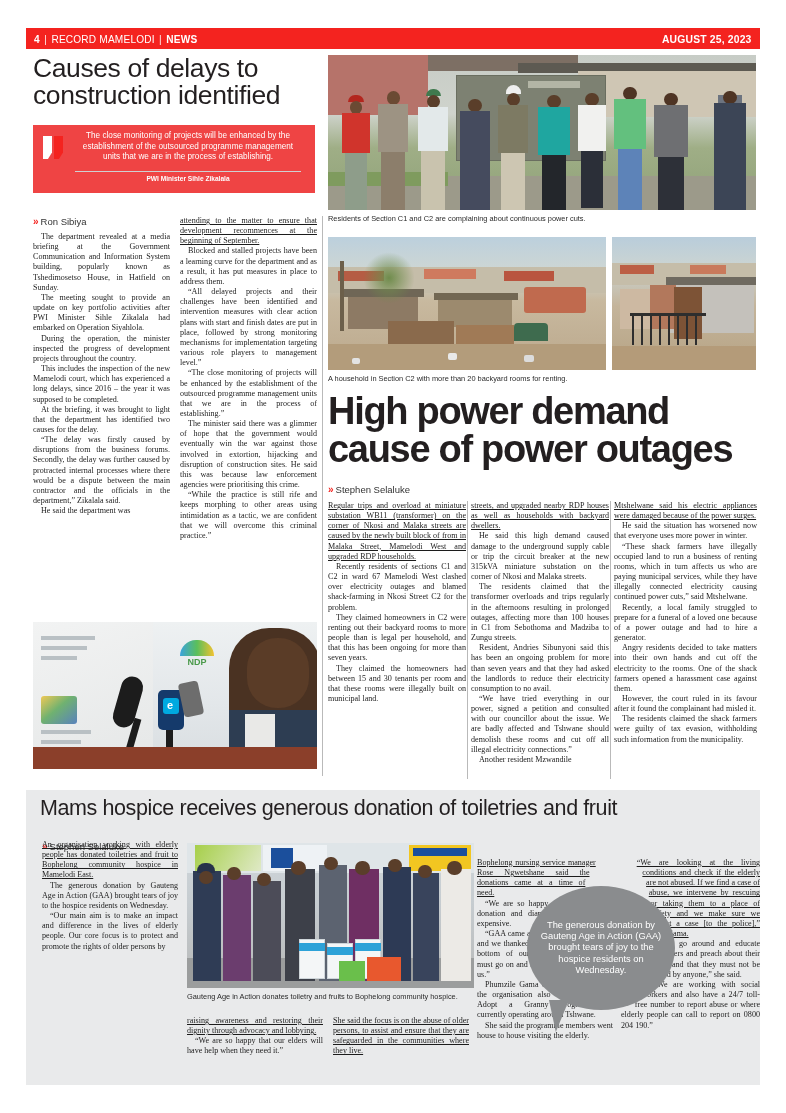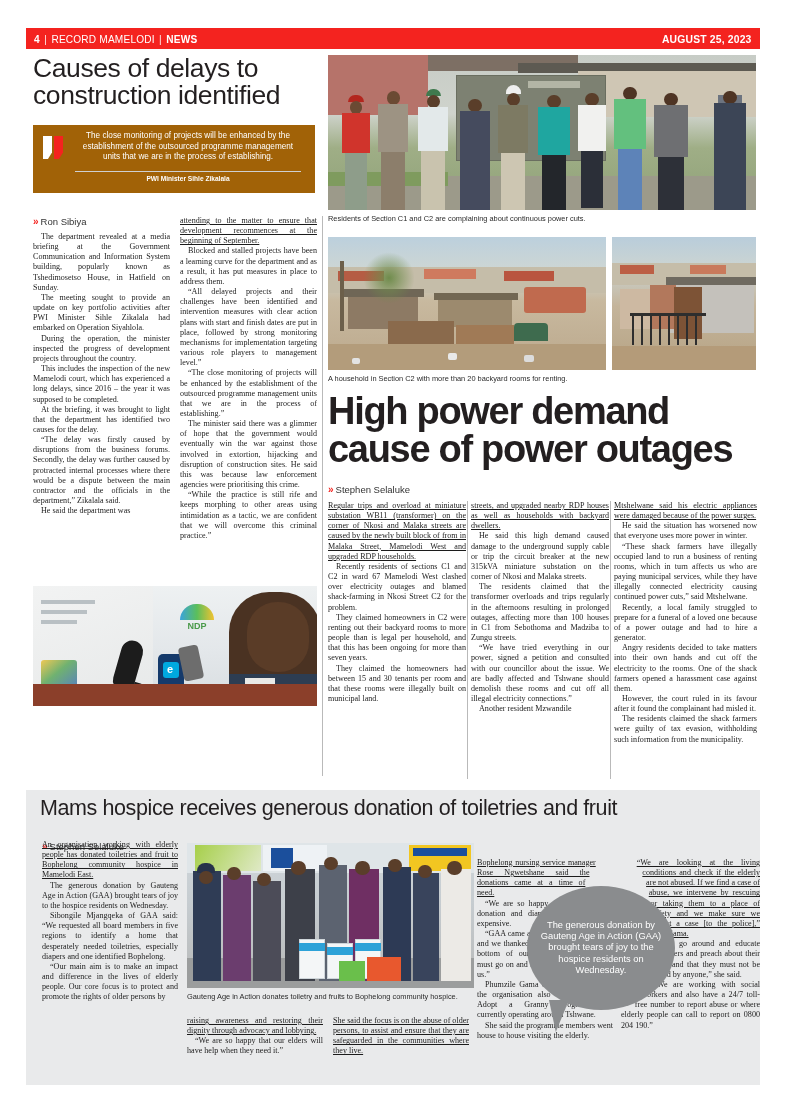--- a/index.html
+++ b/index.html
@@ -68,21 +68,21 @@
     font-size:7.4px;line-height:1.34;color:#2a2a2a;
   }
 
   
   .a1-head{
     position:absolute;left:33px;top:55px;width:285px;
     font-size:26.5px;
   }
   .pullbox{
     position:absolute;left:33px;top:125px;width:282px;height:68px;
-    background:#a16207;
+    background:#ef4444;
     box-sizing:border-box;
   }
   .pullbox-quote{
     position:absolute;left:10px;top:11px;width:24px;height:26px;
   }
   .pullbox-quote .m1,.pullbox-quote .m2{
     position:absolute;top:0;width:9px;height:23px;
   }
   .pullbox-quote .m1{left:0;background:#ffffff;
     clip-path:polygon(0 0,100% 0,100% 72%,55% 100%,0 100%);}
@@ -106,21 +106,21 @@
   .a1-c2{position:absolute;left:180px;top:216px;width:137px;}
 
   .vrule{position:absolute;background:#b9b9b9;width:1px;}
 
   
   .photo{position:absolute;overflow:hidden;background:#cfcfcf;}
 
   #photo-residents{left:328px;top:55px;width:428px;height:155px;}
   #photo-shacks{left:328px;top:237px;width:278px;height:133px;}
   #photo-yard{left:612px;top:237px;width:144px;height:133px;}
-  #photo-minister{left:33px;top:586px;width:284px;height:120px;}
+  #photo-minister{left:33px;top:622px;width:284px;height:147px;}
   #photo-donation{left:187px;top:843px;width:287px;height:145px;}
 
   .cap-residents{position:absolute;left:328px;top:214px;width:428px;}
   .cap-shacks{position:absolute;left:328px;top:374px;width:428px;}
   .cap-minister{position:absolute;left:33px;top:761px;width:284px;}
   .cap-donation{position:absolute;left:187px;top:992px;width:287px;}
 
   
   .a2-head{
     position:absolute;left:328px;top:392px;width:432px;
@@ -379,20 +379,21 @@
   <div class="body-col a2-c1">
     <p class="first">Regular trips and overload at miniature substation WB11 (transformer) on the corner of Nkosi and Malaka streets are caused by the newly built block of from in Malaka Street, Mamelodi West and upgraded RDP households.</p>
     <p>Recently residents of sections C1 and C2 in ward 67 Mamelodi West clashed over electricity outages and blamed shack-farming in Nkosi Street C2 for the problem.</p>
     <p>They claimed homeowners in C2 were renting out their backyard rooms to more people than is legal per household, and that this has been ongoing for more than seven years.</p>
     <p>They claimed the homeowners had between 15 and 30 tenants per room and that these rooms were illegally built on municipal land.</p>
   </div>
   <div class="body-col a2-c2">
     <p class="first">streets, and upgraded nearby RDP houses as well as households with backyard dwellers.</p>
     <p>He said this high demand caused damage to the underground supply cable or trip the circuit breaker at the new 315kVA miniature substation on the corner of Nkosi and Malaka streets.</p>
     <p>The residents claimed that the transformer overloads and trips regularly in the afternoons resulting in prolonged outages, affecting more than 100 houses in C1 from Sebothoma and Madziba to Zungu streets.</p>
+    <p>Resident, Andries Sibunyoni said this has been an ongoing problem for more than seven years and that they had asked the landlords to reduce their electricity consumption to no avail.</p>
     <p>“We have tried everything in our power, signed a petition and consulted with our councillor about the issue. We are badly affected and Tshwane should demolish these rooms and cut off all illegal electricity connections.”</p>
     <p>Another resident Mzwandile</p>
   </div>
   <div class="body-col a2-c3">
     <p class="first">Mtshelwane said his electric appliances were damaged because of the power surges.</p>
     <p>He said the situation has worsened now that everyone uses more power in winter.</p>
     <p>“These shack farmers have illegally occupied land to run a business of renting rooms, which in turn affects us who are paying municipal services, while they have illegally connected electricity causing continued power cuts,” said Mtshelwane.</p>
     <p>Recently, a local family struggled to prepare for a funeral of a loved one because of a power outage and had to hire a generator.</p>
     <p>Angry residents decided to take matters into their own hands and cut off the electricity to the rooms. One of the shack farmers opened a harassment case against them.</p>
     <p>However, the court ruled in its favour after it found the complainant had misled it.</p>
@@ -403,21 +404,20 @@
   <div class="hl a3-head">Mams hospice receives generous donation of toiletries and fruit</div>
 
   <div class="byline a3-byline">
     <span class="arrows">»</span>
     <span>Stephen Selaluke</span>
   </div>
 
   <div class="body-col a3-c1">
     <p class="first">An organisation working with elderly people has donated toiletries and fruit to Bophelong community hospice in Mamelodi East.</p>
     <p>The generous donation by Gauteng Age in Action (GAA) brought tears of joy to the hospice residents on Wednesday.</p>
-    <p>Sibongile Mjangqeka of GAA said: “We requested all board members in five regions to identify a home that desperately needed toiletries, especially diapers and one identified Bophelong.</p>
     <p>“Our main aim is to make an impact and difference in the lives of elderly people. Our core focus is to protect and promote the rights of older persons by</p>
   </div>
 
   <div class="photo" id="photo-donation">
     <div style="position:absolute;inset:0;background:linear-gradient(180deg,#cfd6da 0%,#c6ccd0 42%,#b6b7b6 100%);"></div>
     <div style="position:absolute;left:0;top:0;width:287px;height:30px;background:#dfe5e8;"></div>
     <div style="position:absolute;left:8px;top:2px;width:66px;height:26px;background:linear-gradient(120deg,#a6cf4a,#dfe9c6);"></div>
     <div style="position:absolute;left:76px;top:2px;width:64px;height:26px;background:#eef2f5;"></div>
     <div style="position:absolute;left:84px;top:5px;width:22px;height:20px;background:#1b4f9c;"></div>
     <div style="position:absolute;left:222px;top:2px;width:62px;height:26px;background:#f2c621;"></div>

